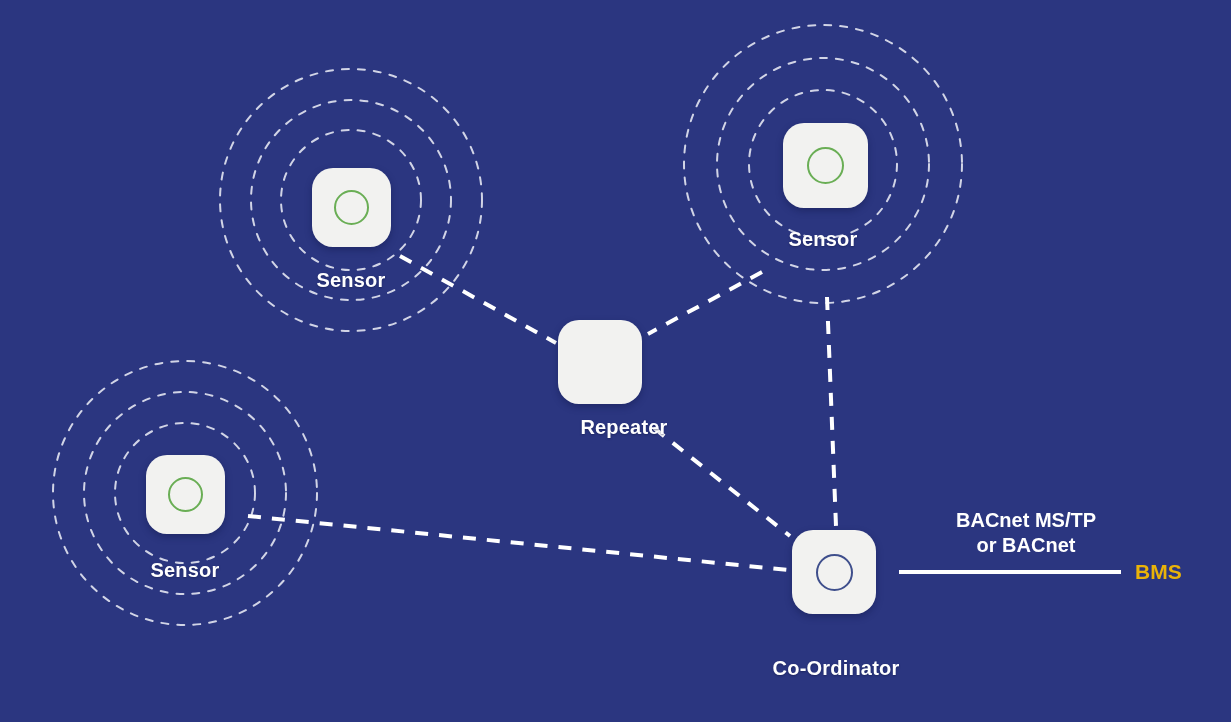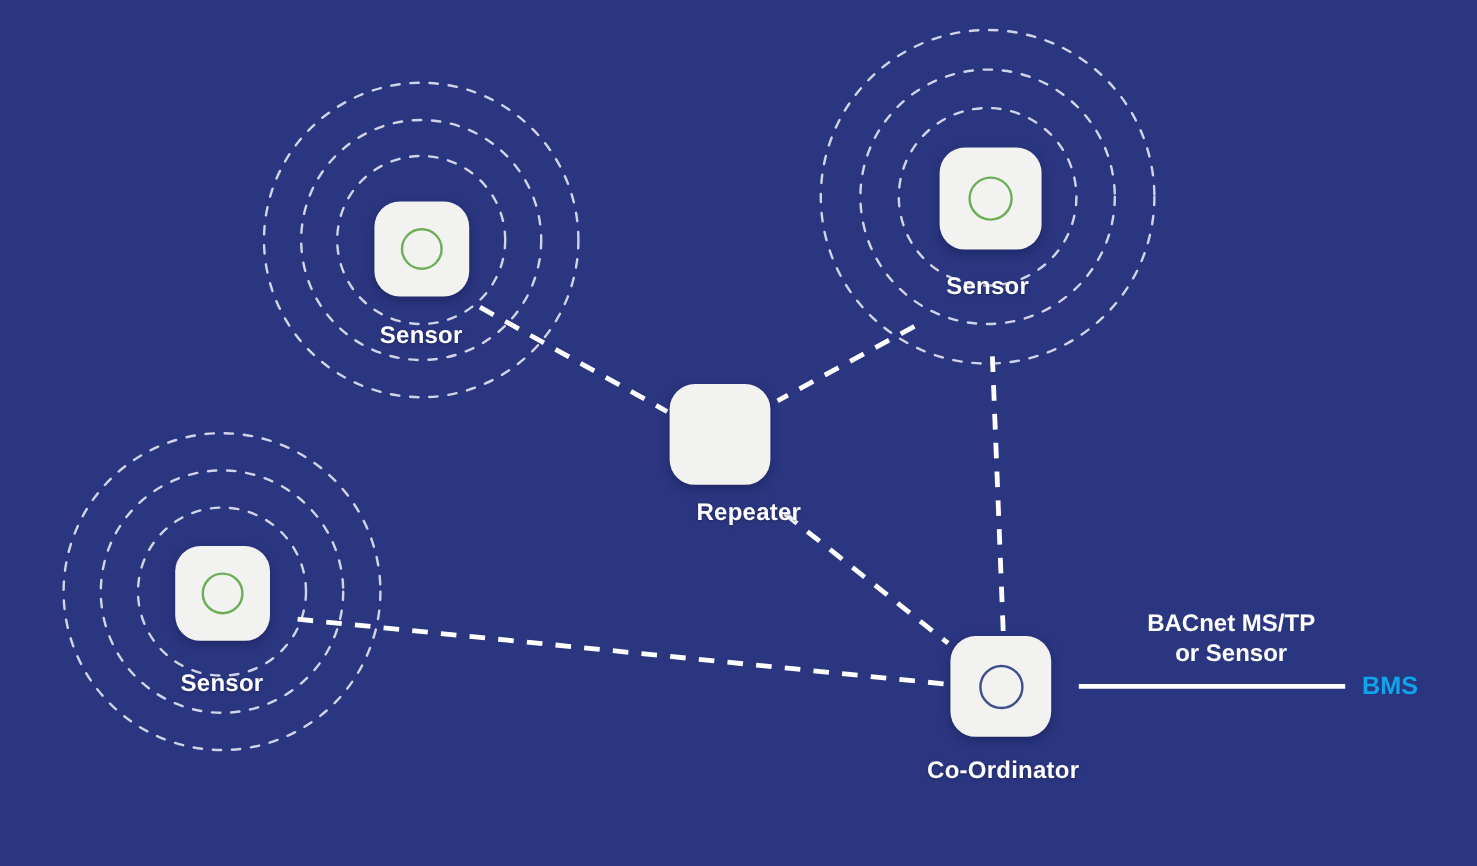--- a/index.html
+++ b/index.html
@@ -57,21 +57,21 @@
     color: #ffffff;
     font-size: 20px;
     font-weight: 600;
     line-height: 1.25;
     white-space: nowrap;
     text-align: center;
     margin-left: 18px;
   }
   .bms-label {
     position: absolute;
-    color: #0ea5e9;
+    color: #eab308;
     font-size: 21px;
     font-weight: 700;
     white-space: nowrap;
   }
 </style>
 </head>
 <body>
 
 <div id="diagram">
 
@@ -112,23 +112,23 @@
         <div class="node-ring" style="width: 35px; height: 35px; border: 2.5px solid rgb(106, 174, 85);"></div>
       </div>
       <div class="node-label" style="left: 185px; top: 559px; transform: translateX(-50%);">Sensor</div>
       <div class="node" style="left: 558px; top: 320px; width: 84px; height: 84px; background: rgb(242, 242, 240);">
         <div></div>
       </div>
       <div class="node-label" style="left: 600px; top: 416px; transform: translateX(-50%); margin-left: 24px;">Repeater</div>
       <div class="node" style="left: 792px; top: 530px; width: 84px; height: 84px; background: rgb(242, 242, 240);">
         <div class="node-ring" style="width: 37px; height: 37px; border: 2.5px solid rgb(63, 79, 140);"></div>
       </div>
-      <div class="node-label" style="left: 836px; top: 631px; transform: translateX(-50%);">Co-Ordinator</div>
+      <div class="node-label" style="left: 836px; top: 657px; transform: translateX(-50%);">Co-Ordinator</div>
     </div>
 
   <div class="link-label" id="protocol-label" style="left: 1008px; top: 508px; transform: translateX(-50%);">
     <div>BACnet MS/TP</div>
-    <div>or Sensor</div>
+    <div>or BACnet</div>
   </div>
 
   <div class="bms-label" id="bms-label" style="left: 1135px; top: 560px;">BMS</div>
 
 </div>
 
 </body></html>

